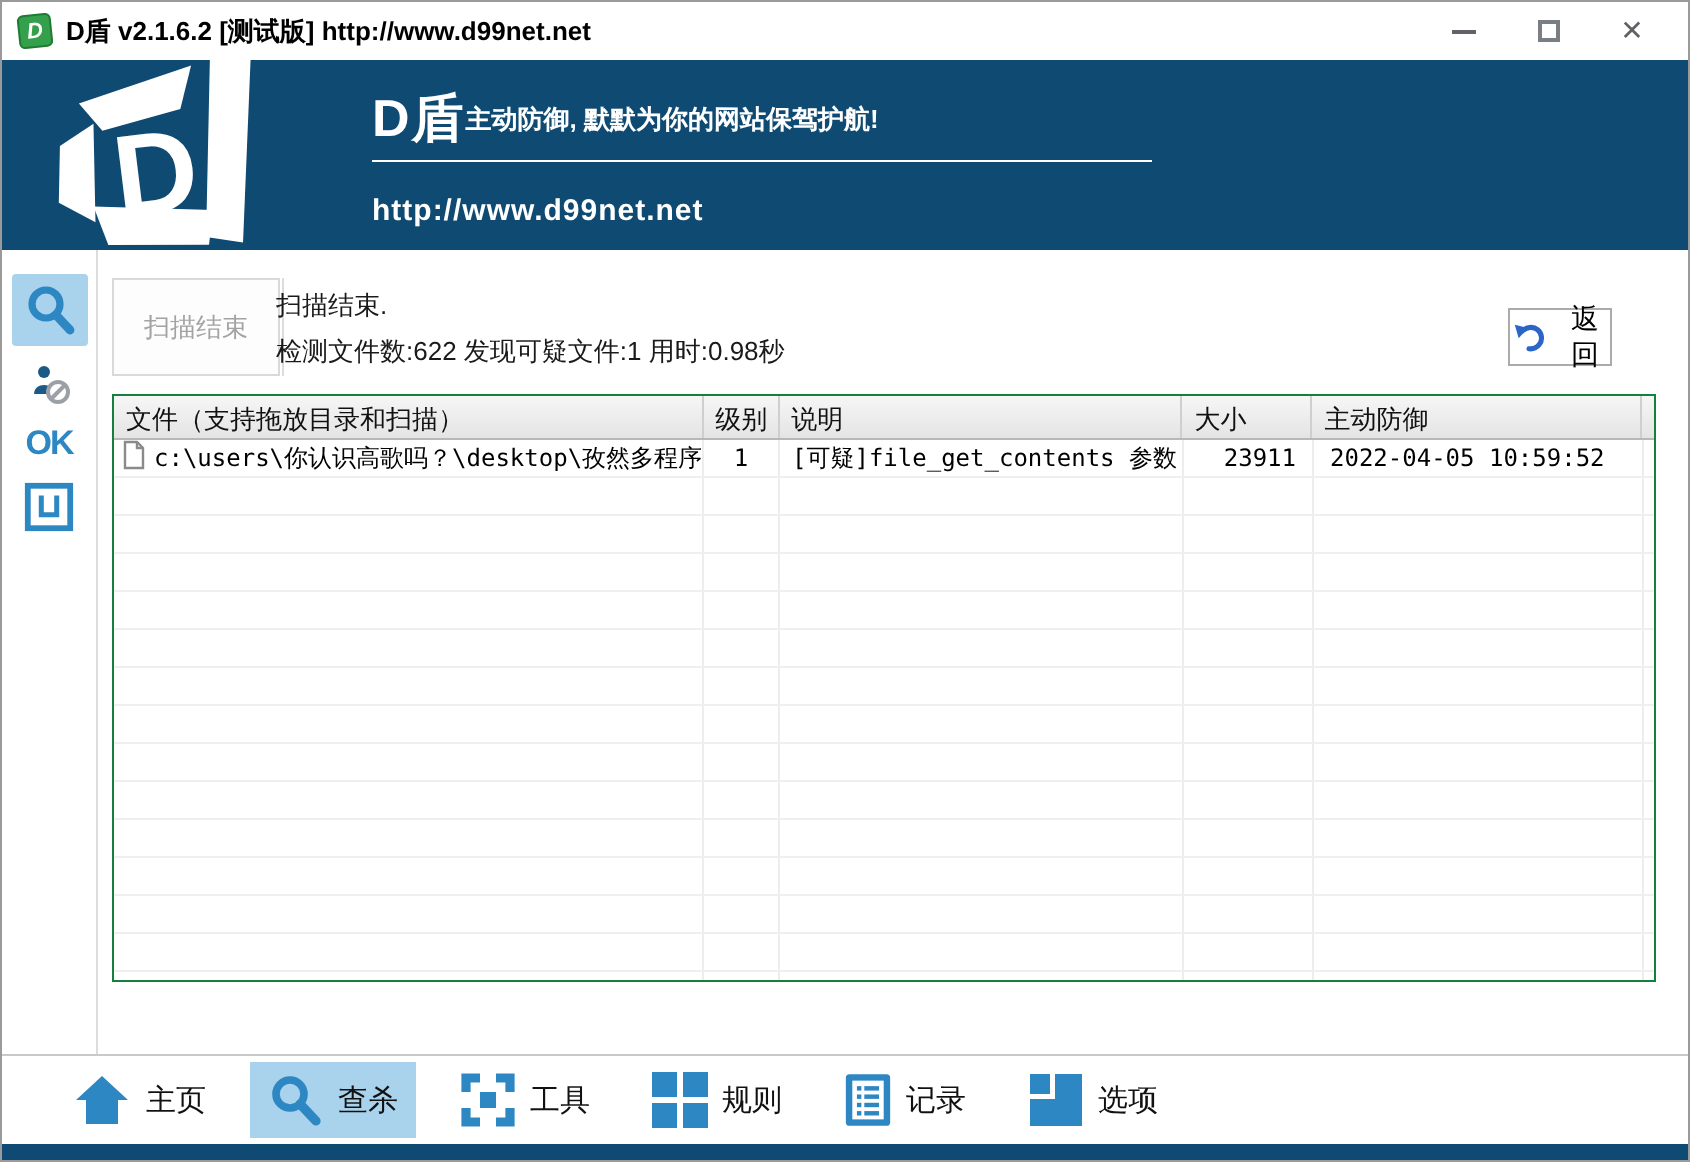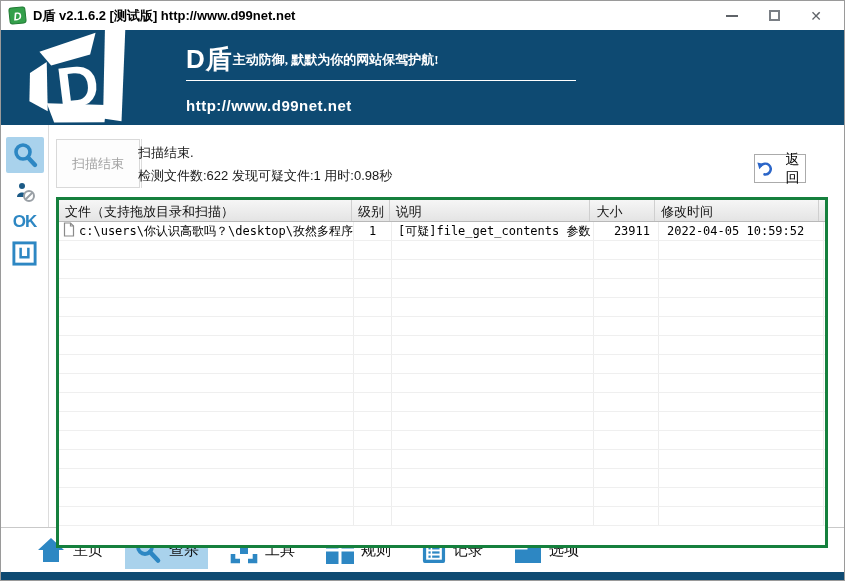--- a/index.html
+++ b/index.html
@@ -20,21 +20,21 @@
   .wc { width:28px; height:20px; display:flex; align-items:center; justify-content:center; cursor:default; }
   .wc-min span { width:12px; height:2px; background:#5f6368; display:block; }
   .wc-max span { width:11px; height:11px; border:2px solid #7a7f85; display:block; }
   .wc-close { color:#5f6368; font-size:14px; font-weight:bold; }
   
   .banner { height:95px; background:#0e4a72; position:relative; overflow:hidden; display:flex; }
   .logo-svg { position:absolute; left:12px; top:0px; }
   .banner-text { position:absolute; left:185px; top:16px; width:400px; color:#fff; }
   .brand-row { display:flex; align-items:flex-end; }
   .brand { font-size:26px; font-weight:900; line-height:1; letter-spacing:1px; }
-  .slogan { font-size:13px; font-weight:bold; padding-bottom:3px;font-family:Liberation Serif, serif; }
+  .slogan { font-size:13px; font-weight:bold; padding-bottom:3px; }
   .banner-line { margin-top:8px; height:1px; width:390px; background:#ffffff; }
   .banner-url { margin-top:16px; font-size:15px; font-weight:bold; letter-spacing:0.5px; }
   
   .body { display:flex; height:402px; background:#fff; }
   .sidebar { width:48px; border-right:1px solid #dcdcdc; display:flex; flex-direction:column; align-items:center; padding-top:12px; }
   .side-tile { width:38px; height:36px; display:flex; align-items:center; justify-content:center; border-radius:2px; }
   .side-tile.active { background:#a9d2ec; }
   .side-icon { margin-top:8px; display:flex; align-items:center; justify-content:center; }
   .side-ok { margin-top:9px; color:#2d87c3; font-weight:900; font-size:17px; letter-spacing:-1px; }
   .main { flex:1; position:relative; }
@@ -46,21 +46,21 @@
     font-family:inherit;
   }
   .vdiv { position:absolute; left:92px; top:14px; width:1px; height:49px; background:#dcdcdc; }
   .status { position:absolute; left:89px; top:16px; font-size:13px; color:#1a1a1a; line-height:23px; }
   .back-btn {
     position:absolute; right:38px; top:29px; width:52px; height:29px;
     background:#fff; border:1px solid #ababab; font-size:14px; color:#000;
     display:flex; align-items:center; justify-content:space-between; gap:7px; font-family:inherit; cursor:pointer;
   }
   
-  .table-wrap { margin-left:7px; width:772px; height:351px; border:3px solid #15803d; overflow:hidden; background:#fff; }
+  .table-wrap { margin-left:7px; width:772px; height:294px; border:1px solid #15803d; overflow:hidden; background:#fff; }
   .thead { display:flex; height:22px; background:linear-gradient(#f6f6f6,#e4e4e4); border-bottom:1px solid #b8b8b8; }
   .th { font-size:13px; color:#111; padding:3px 0 0 6px; border-right:1px solid #cfcfcf; white-space:nowrap; overflow:hidden; }
   .tr { display:flex; height:19px; border-bottom:1px solid #efefef; }
   .td { border-right:1px solid #ededed; font-size:12px; color:#000; white-space:nowrap; overflow:hidden;
         display:flex; align-items:center; font-family:"DejaVu Sans Mono","Liberation Mono",monospace; }
   .c0 { width:295px; } .c1 { width:38px; } .c2 { width:202px; } .c3 { width:65px; } .c4 { width:165px; }
   .cf { flex:1; border-right:none; }
   .td.c0 { padding-left:4px; gap:4px; }
   .td.c1 { justify-content:center; }
   .td.c2 { padding-left:6px; }
@@ -153,21 +153,21 @@
           <span>返回</span>
         </button>
       </div>
 
       <div class="table-wrap">
         <div class="thead" id="thead">
             <div class="th c0">文件（支持拖放目录和扫描）</div>
             <div class="th c1">级别</div>
             <div class="th c2">说明</div>
             <div class="th c3">大小</div>
-            <div class="th c4">修改时间</div>
+            <div class="th c4">主动防御</div>
             <div class="th cf"></div>
           </div>
         <div id="tbody">
             <div class="tr">
               <div class="td c0"><span><svg width="12" height="15" viewBox="0 0 12 15">
                     <path d="M1.5 1 H7.5 L10.5 4 V14 H1.5 Z" fill="#ffffff" stroke="#8a8a8a" stroke-width="1.2"></path>
                     <path d="M7.5 1 V4 H10.5" fill="none" stroke="#8a8a8a" stroke-width="1.2"></path>
                   </svg></span>c:\users\你认识高歌吗？\desktop\孜然多程序...</div>
               <div class="td c1">1</div>
               <div class="td c2">[可疑]file_get_contents 参数...</div>

